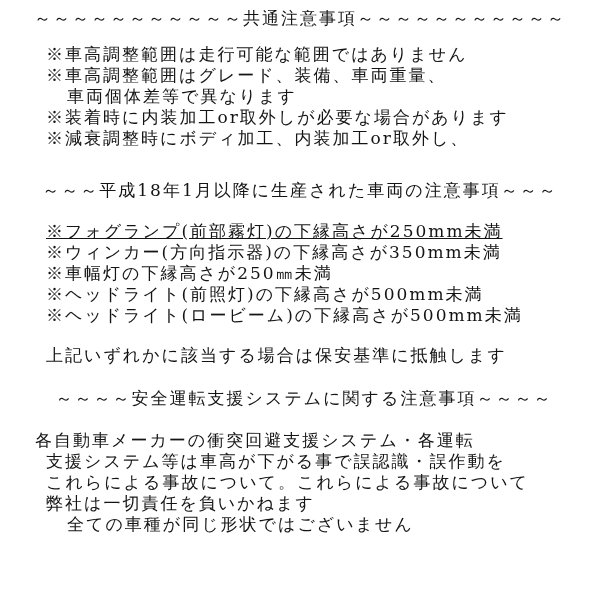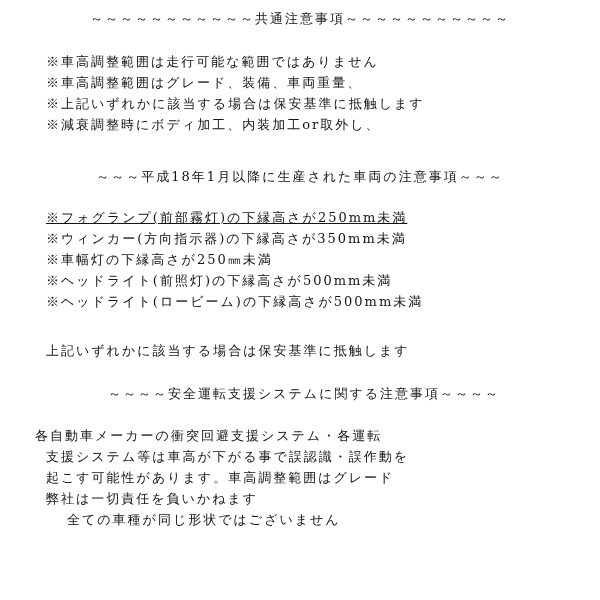--- a/index.html
+++ b/index.html
@@ -7,77 +7,78 @@
     padding: 0;
     background: #ffffff;
   }
   .page {
     position: relative;
     width: 600px;
     height: 600px;
     background: #ffffff;
     color: #141414;
     font-family: "DejaVu Serif", "Liberation Serif", serif;
-    font-size: 13px;
+    font-size: 17px;
     letter-spacing: 2px;
     overflow: hidden;
     box-sizing: border-box;
     padding-top: 8px;
   }
   .section-header {
     text-align: center;
     line-height: 21px;
     white-space: nowrap;
   }
   .body-line {
     padding-left: 46px;
     line-height: 21px;
     white-space: nowrap;
   }
   .body-line.indent {
     padding-left: 67px;
   }
-  .mt-15 { margin-top: 22px; }
+  .mt-15 { margin-top: 15px; }
   .mt-20 { margin-top: 20px; text-decoration: underline; }
   .mt-21 { margin-top: 21px; padding-left: 35px; }
   .mt-22 { margin-top: 22px; padding-left: 8px; }
-  .mt-25 { margin-top: 28px; }
+  .mt-25 { margin-top: 19px; }
   .mt-27 { margin-top: 31px; }
 </style>
 </head>
 <body>
 
 <div class="page">
 
   <div class="section-header">～～～～～～～～～～～共通注意事項～～～～～～～～～～～</div>
 
   <div>
     <div class="body-line mt-15">※車高調整範囲は走行可能な範囲ではありません</div>
     <div class="body-line">※車高調整範囲はグレード、装備、車両重量、</div>
-    <div class="body-line">※上記いずれかに該当する場合は保安基準に抵触します</div>
+    <div class="body-line indent">車両個体差等で異なります</div>
+    <div class="body-line">※装着時に内装加工or取外しが必要な場合があります</div>
     <div class="body-line">※減衰調整時にボディ加工、内装加工or取外し、</div>
   </div>
 
   <div class="section-header mt-27">～～～平成18年1月以降に生産された車両の注意事項～～～</div>
 
   <div>
     <div class="body-line mt-20">※フォグランプ(前部霧灯)の下縁高さが250mm未満</div>
     <div class="body-line">※ウィンカー(方向指示器)の下縁高さが350mm未満</div>
     <div class="body-line">※車幅灯の下縁高さが250㎜未満</div>
     <div class="body-line">※ヘッドライト(前照灯)の下縁高さが500mm未満</div>
     <div class="body-line">※ヘッドライト(ロービーム)の下縁高さが500mm未満</div>
     <div class="body-line mt-25">上記いずれかに該当する場合は保安基準に抵触します</div>
   </div>
 
   <div class="section-header mt-22">～～～～安全運転支援システムに関する注意事項～～～～</div>
 
   <div>
     <div class="body-line mt-21">各自動車メーカーの衝突回避支援システム・各運転</div>
     <div class="body-line">支援システム等は車高が下がる事で誤認識・誤作動を</div>
-    <div class="body-line">起こす可能性があります。車高調整範囲はグレード</div>
+    <div class="body-line">これらによる事故について。これらによる事故について</div>
     <div class="body-line">弊社は一切責任を負いかねます</div>
   </div>
 
   <div>
     <div class="body-line indent">全ての車種が同じ形状ではございません</div>
   </div>
 
 </div>
 
 </body></html>

